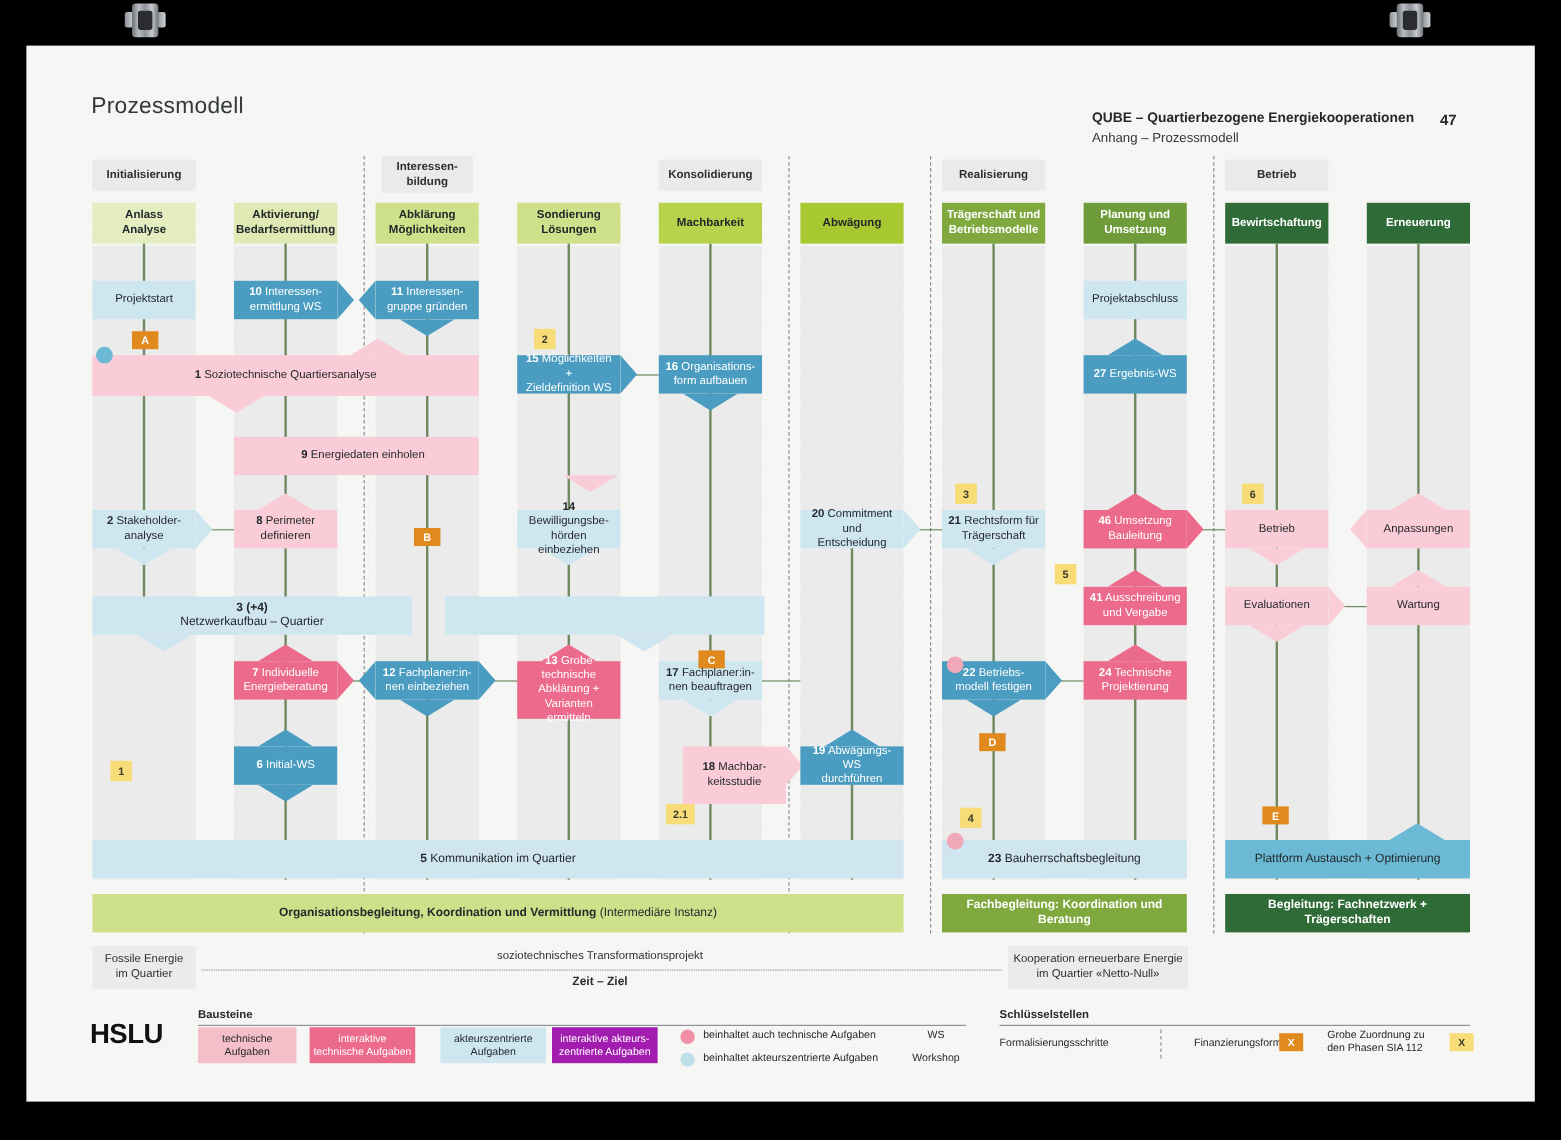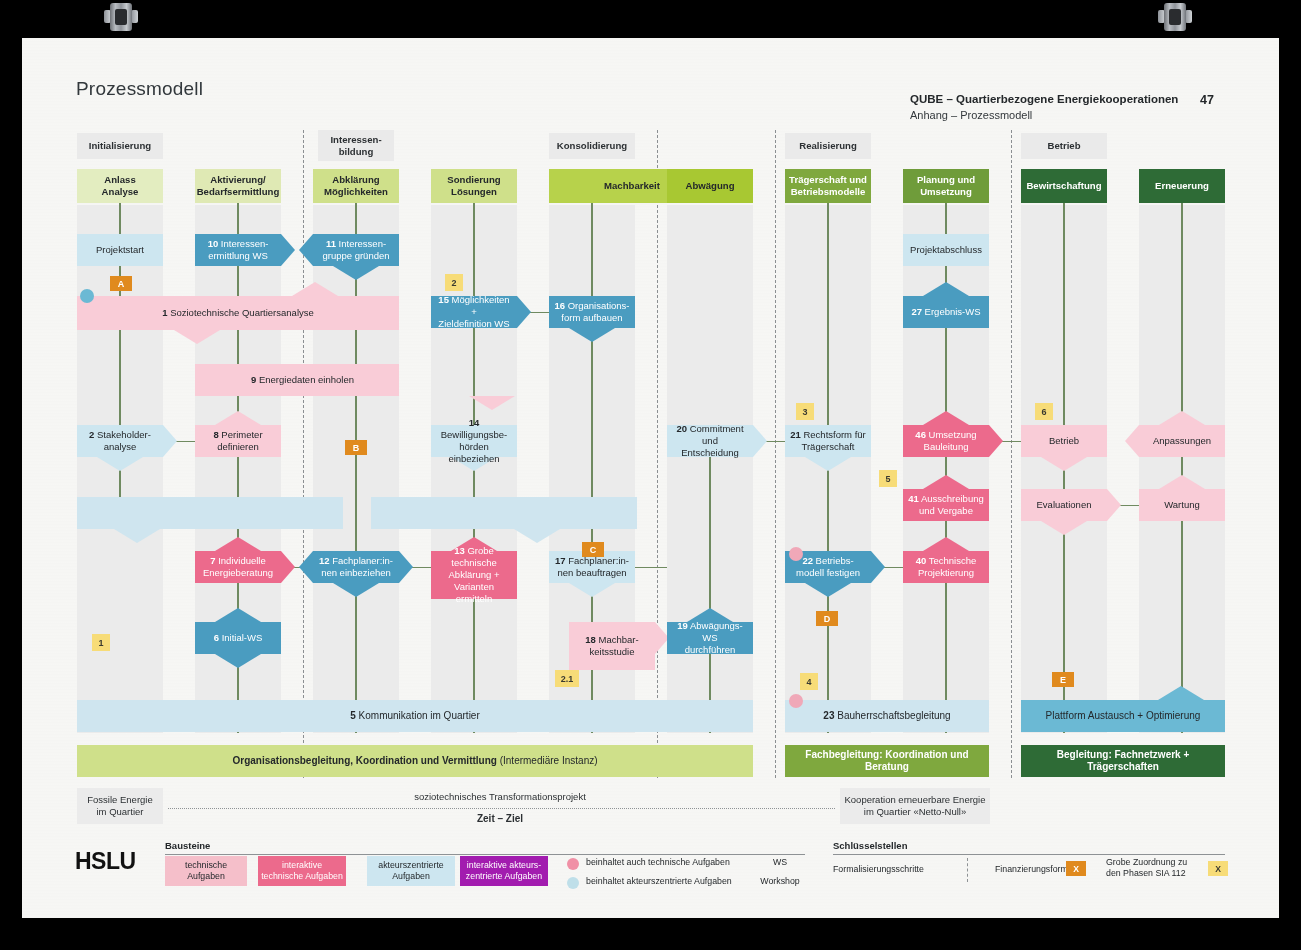--- a/index.html
+++ b/index.html
@@ -124,21 +124,21 @@
         <div class="phase" style="left:296px;top:92px;width:76px;height:31px;background:#eaeaea;">Interessen-<br>bildung</div>
         <div class="phase" style="left:527px;top:95px;width:86px;height:26px;background:#eaeaea;">Konsolidierung</div>
         <div class="phase" style="left:763px;top:95px;width:86px;height:26px;background:#eaeaea;">Realisierung</div>
         <div class="phase" style="left:999px;top:95px;width:86px;height:26px;background:#eaeaea;">Betrieb</div>
       </div>
     <div id="colheaders">
         <div class="colhdr" style="left:55px;top:131px;width:86px;height:34px;background:#e3edc0;color:#24282b;">Anlass<br>Analyse</div>
         <div class="colhdr" style="left:173px;top:131px;width:86px;height:34px;background:#dfe9b4;color:#24282b;">Aktivierung/<br>Bedarfsermittlung</div>
         <div class="colhdr" style="left:291px;top:131px;width:86px;height:34px;background:#cfe08a;color:#24282b;">Abklärung<br>Möglichkeiten</div>
         <div class="colhdr" style="left:409px;top:131px;width:86px;height:34px;background:#cfe08a;color:#24282b;">Sondierung<br>Lösungen</div>
-        <div class="colhdr" style="left:527px;top:131px;width:86px;height:34px;background:#b7d24b;color:#24282b;padding-left:40px;">Machbarkeit</div>
+        <div class="colhdr" style="left:527px;top:131px;width:86px;height:34px;background:#b7d24b;color:#24282b;">Machbarkeit</div>
         <div class="colhdr" style="left:645px;top:131px;width:86px;height:34px;background:#a8c832;color:#24282b;">Abwägung</div>
         <div class="colhdr" style="left:763px;top:131px;width:86px;height:34px;background:#7fa83e;color:#ffffff;">Trägerschaft und<br>Betriebsmodelle</div>
         <div class="colhdr" style="left:881px;top:131px;width:86px;height:34px;background:#6f9c3a;color:#ffffff;">Planung und<br>Umsetzung</div>
         <div class="colhdr" style="left:999px;top:131px;width:86px;height:34px;background:#2e6b36;color:#ffffff;">Bewirtschaftung</div>
         <div class="colhdr" style="left:1117px;top:131px;width:86px;height:34px;background:#2e6b36;color:#ffffff;">Erneuerung</div>
       </div>
     <div id="lanelines">
         <div class="lane-line" style="left:97.3px;top:165px;height:305px;background:#6f8a60;"></div>
         <div class="lane-line" style="left:215.3px;top:165px;height:530px;background:#6f8a60;"></div>
         <div class="lane-line" style="left:333.3px;top:165px;height:530px;background:#6f8a60;"></div>
@@ -353,28 +353,29 @@
           </svg>
           <svg style="position:absolute;left:20px;top:32px;" width="46" height="14" viewBox="0 0 46 14">
             <polygon points="0,0 46,0 23,14" fill="#4a9cc0"></polygon>
           </svg>
           <div style="position: relative; z-index: 2; width: 100%; text-align: center;"><b>22</b> Betriebs-<br>modell festigen</div>
         </div>
         <div class="node" style="left:881px;top:513px;width:86px;height:32px;background:#ec6a8c;color:#ffffff;overflow:visible;">
           <svg style="position:absolute;left:20px;top:-14px;" width="46" height="14" viewBox="0 0 46 14">
             <polygon points="0,14 46,14 23,0" fill="#ec6a8c"></polygon>
           </svg>
-          <div style="position: relative; z-index: 2; width: 100%; text-align: center;"><b>40</b> Technische<br>Projektierung</div>
+          <div style="position: relative; z-index: 2; width: 100%; text-align: center;"><b>24</b> Technische<br>Projektierung</div>
         </div>
       </div>
     <div id="bars">
         <div class="bar" style="left:55px;top:459px;width:266px;height:32px;background:#cfe5ef;color:#24282b;overflow:visible;">
           <svg style="position:absolute;left:37px;top:32px;" width="46" height="14" viewBox="0 0 46 14">
             <polygon points="0,0 46,0 23,14" fill="#cfe5ef"></polygon>
           </svg>
+          <div style="position: relative; z-index: 2; width: 100%; text-align: center;"><b>3 (+4)</b><br>Netzwerkaufbau – Quartier</div>
         </div>
         <div class="bar" style="left:349px;top:459px;width:266px;height:32px;background:#cfe5ef;color:#24282b;overflow:visible;">
           <svg style="position:absolute;left:143px;top:32px;" width="46" height="14" viewBox="0 0 46 14">
             <polygon points="0,0 46,0 23,14" fill="#cfe5ef"></polygon>
           </svg>
         </div>
         <div class="bar" style="left:55px;top:662px;width:676px;height:32px;background:#cfe5ef;color:#24282b;overflow:visible;">
           <div style="position: relative; z-index: 2; width: 100%; text-align: center;"><b>5</b> Kommunikation im Quartier</div>
         </div>
         <div class="bar" style="left:763px;top:662px;width:204px;height:32px;background:#cfe5ef;color:#24282b;overflow:visible;">

